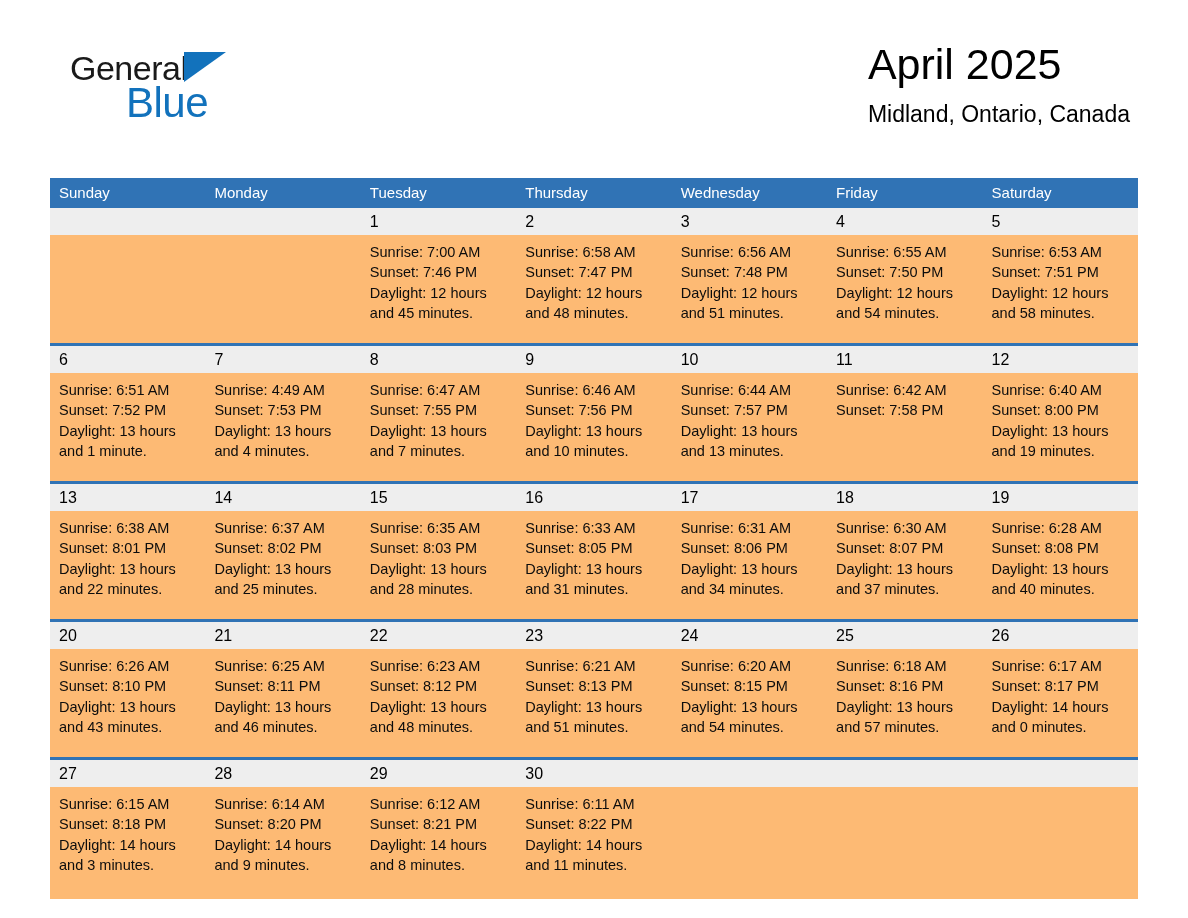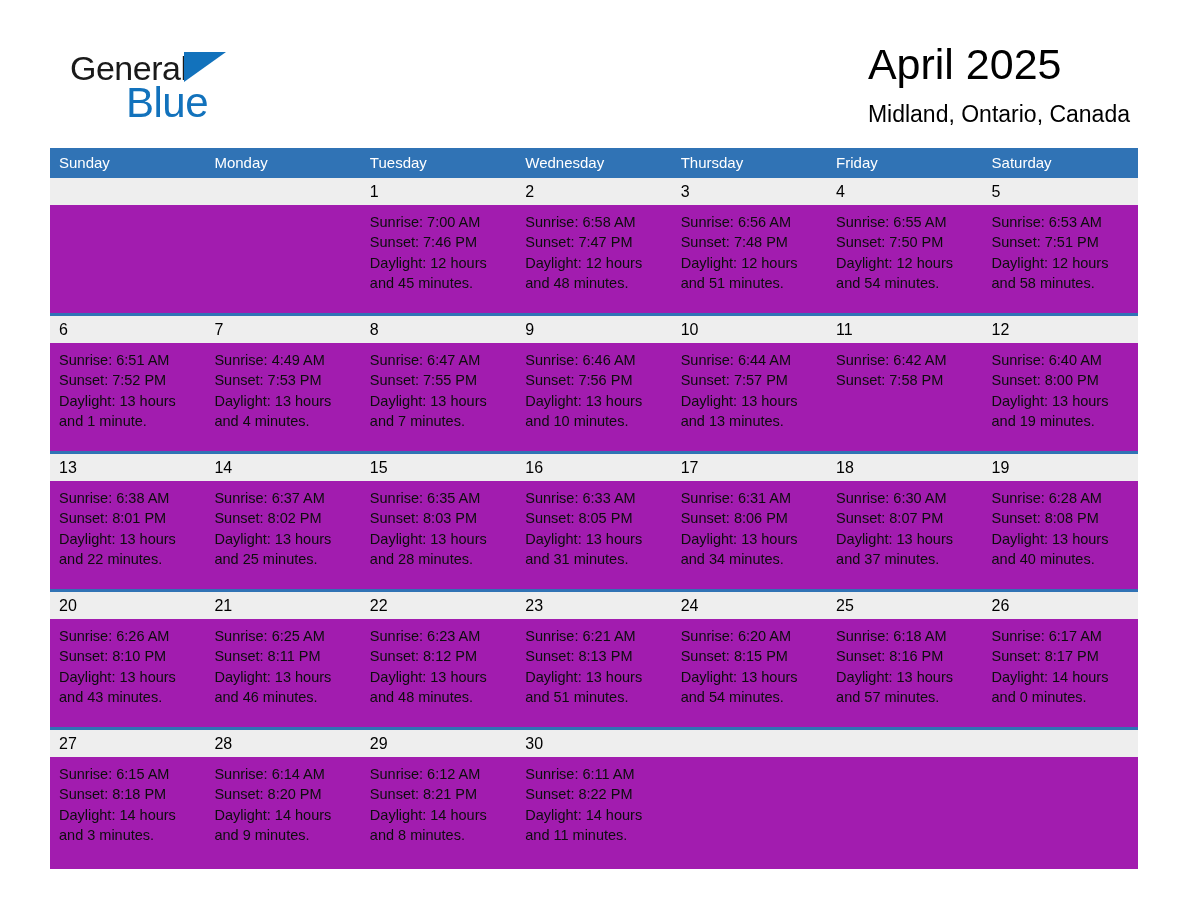--- a/index.html
+++ b/index.html
@@ -80,20 +80,21 @@
     margin-top: 10px;
     font-size: 23px;
     line-height: 28px;
     color: #000000;
     white-space: nowrap;
   }
 
   
   .calendar {
     width: 1088px;
+    margin-top: 30px;
   }
   .weekdays {
     display: flex;
     background: #3073b5;
     height: 30px;
   }
   .weekday {
     flex: 1 1 0;
     color: #ffffff;
     font-size: 15px;
@@ -109,21 +110,21 @@
   .week + .week {
     border-top: 3px solid #3073b5;
   }
   .week-dates {
     display: flex;
     background: #eeeeee;
     height: 27px;
   }
   .week-body {
     display: flex;
-    background: #a21caf;
+    background: #fdba74;
     height: 108px;
   }
   .week:last-child .week-body {
     height: 112px;
   }
   .daynum {
     flex: 1 1 0;
     box-sizing: border-box;
     padding-left: 9px;
     font-size: 16px;
@@ -167,22 +168,22 @@
       <div class="cal-subtitle">Midland, Ontario, Canada</div>
     </div>
 
   </div>
 
   <div class="calendar">
     <div class="weekdays">
       <div class="weekday">Sunday</div>
       <div class="weekday">Monday</div>
       <div class="weekday">Tuesday</div>
+      <div class="weekday">Thursday</div>
       <div class="weekday">Wednesday</div>
-      <div class="weekday">Thursday</div>
       <div class="weekday">Friday</div>
       <div class="weekday">Saturday</div>
     </div>
 
     <div id="weeks-container">
         <div class="week">
           <div class="week-dates">
             <div class="daynum empty"></div>
             <div class="daynum empty"></div>
             <div class="daynum">1</div>

